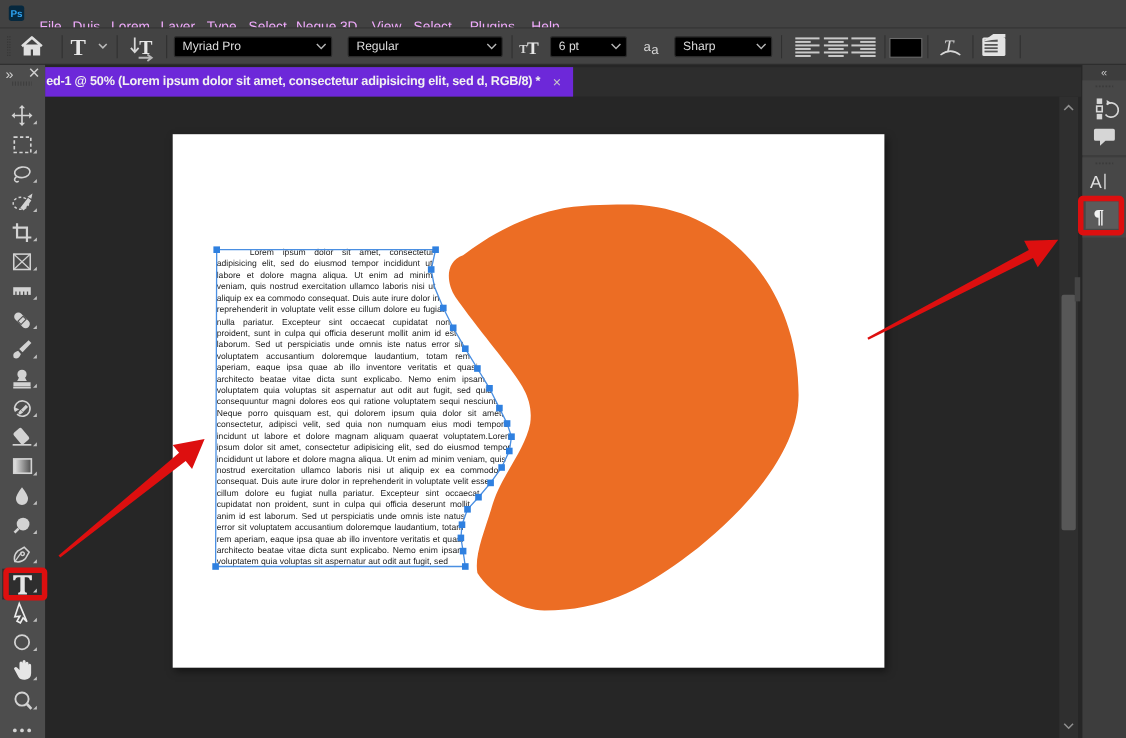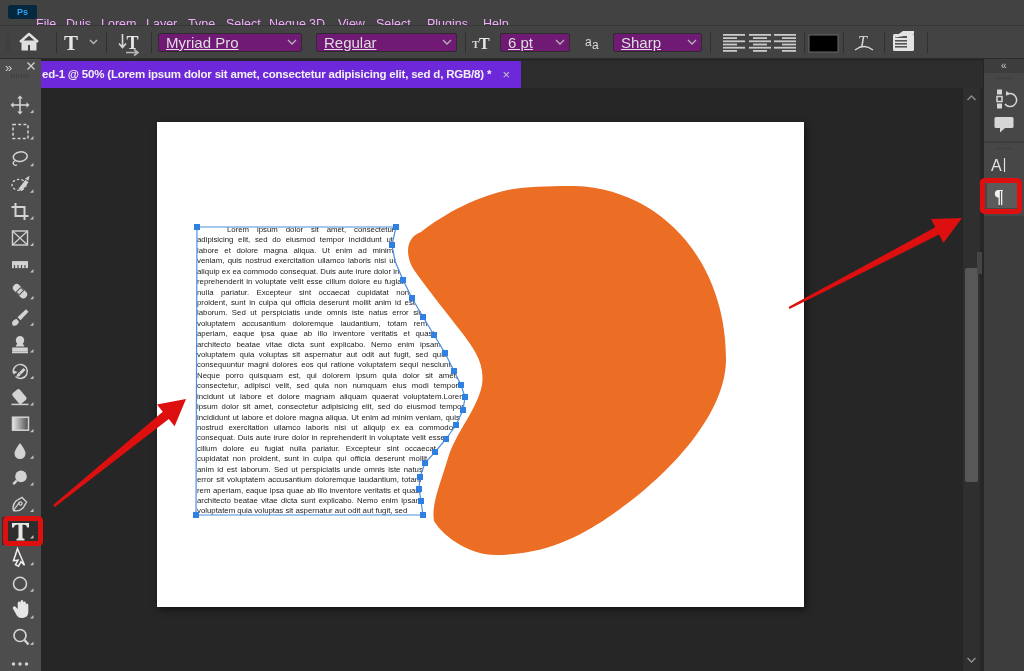--- a/index.html
+++ b/index.html
@@ -2,30 +2,30 @@
 <html><head>
 <meta charset="utf-8">
 <style>
 * { margin:0; padding:0; box-sizing:border-box; }
 html,body { width:1024px; height:671px; overflow:hidden; background:#262626;
   font-family:"Liberation Sans", sans-serif; }
 #app { position:relative; width:1024px; height:671px; }
 
 
 #menubar { position:absolute; left:0; top:0; width:1024px; height:25px; background:#424242; }
-#pslogo { position:absolute; left:8px; top:5px; width:29px; height:14px; background:#06283e;
+#pslogo { position:absolute; left:8px; top:5px; width:14px; height:14px; background:#06283e;
   border-radius:2.5px; color:#2ea3f2; font-size:9px; font-weight:bold; text-align:center; line-height:14px; }
 .mi { position:absolute; top:12px; height:25px; line-height:25px; color:#f0abfc; font-size:12.5px; }
 
 
 #optbar { position:absolute; left:0; top:25px; width:1024px; height:34px; background:#434343;
   border-top:1px solid #373737; border-bottom:1px solid #2c2c2c; }
 .osep { position:absolute; top:6px; width:1px; height:21px; background:#303030; }
-.field { position:absolute; top:7px; height:19px; background:#701a75; border:1px solid #2c2c2c;
-  border-radius:2px; color:#dedede; font-size:15px; line-height:17px; padding-left:7px;text-decoration:underline; }
+.field { position:absolute; top:7px; height:19px; background:#000000; border:1px solid #2c2c2c;
+  border-radius:2px; color:#dedede; font-size:11px; line-height:17px; padding-left:7px; }
 .field .chev { position:absolute; right:4px; top:3px; width:10px; height:10px; }
 .chevg { stroke:#b5b5b5; stroke-width:1.3; fill:none; }
 
 
 #tabbar { position:absolute; left:41px; top:61px; width:942px; height:27px; background:#2d2d2d; }
 #tab { position:absolute; left:0; top:0; width:480px; height:27px; background:#6d28d9;
   color:#f2f2f2; font-size:11.5px; letter-spacing:-0.2px; font-weight:bold; line-height:27px; white-space:nowrap; overflow:hidden; }
 #tab .tx { position:absolute; right:11px; top:0; color:#c9c9c9; font-weight:normal; font-size:13px; }
 
 

